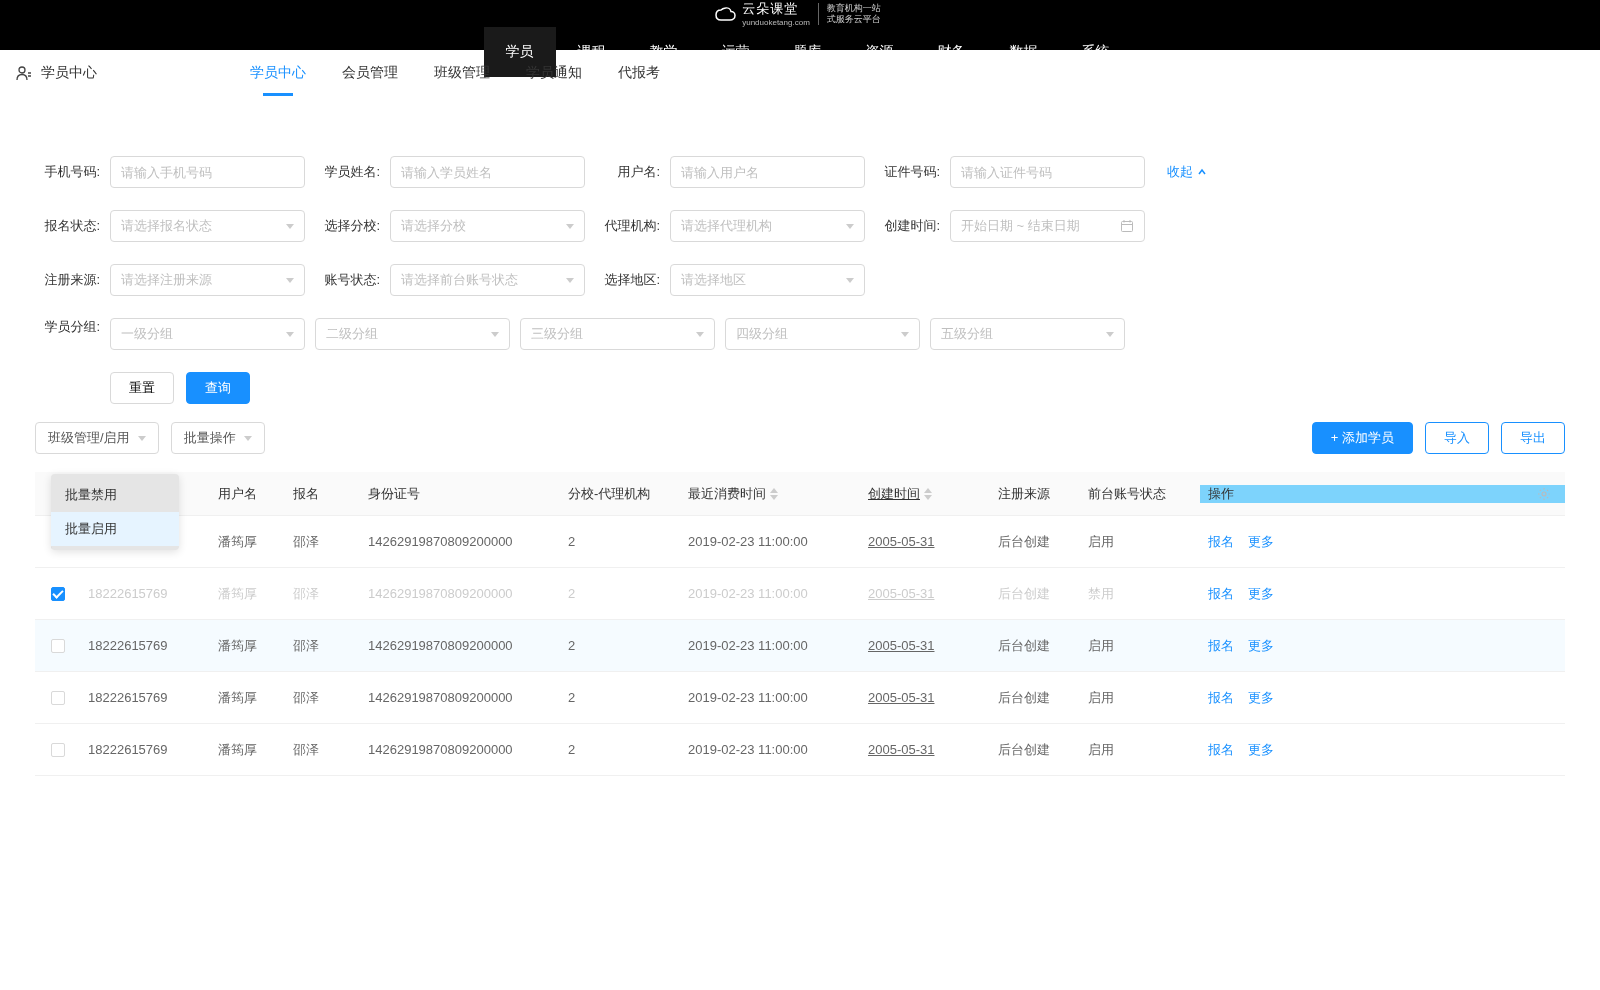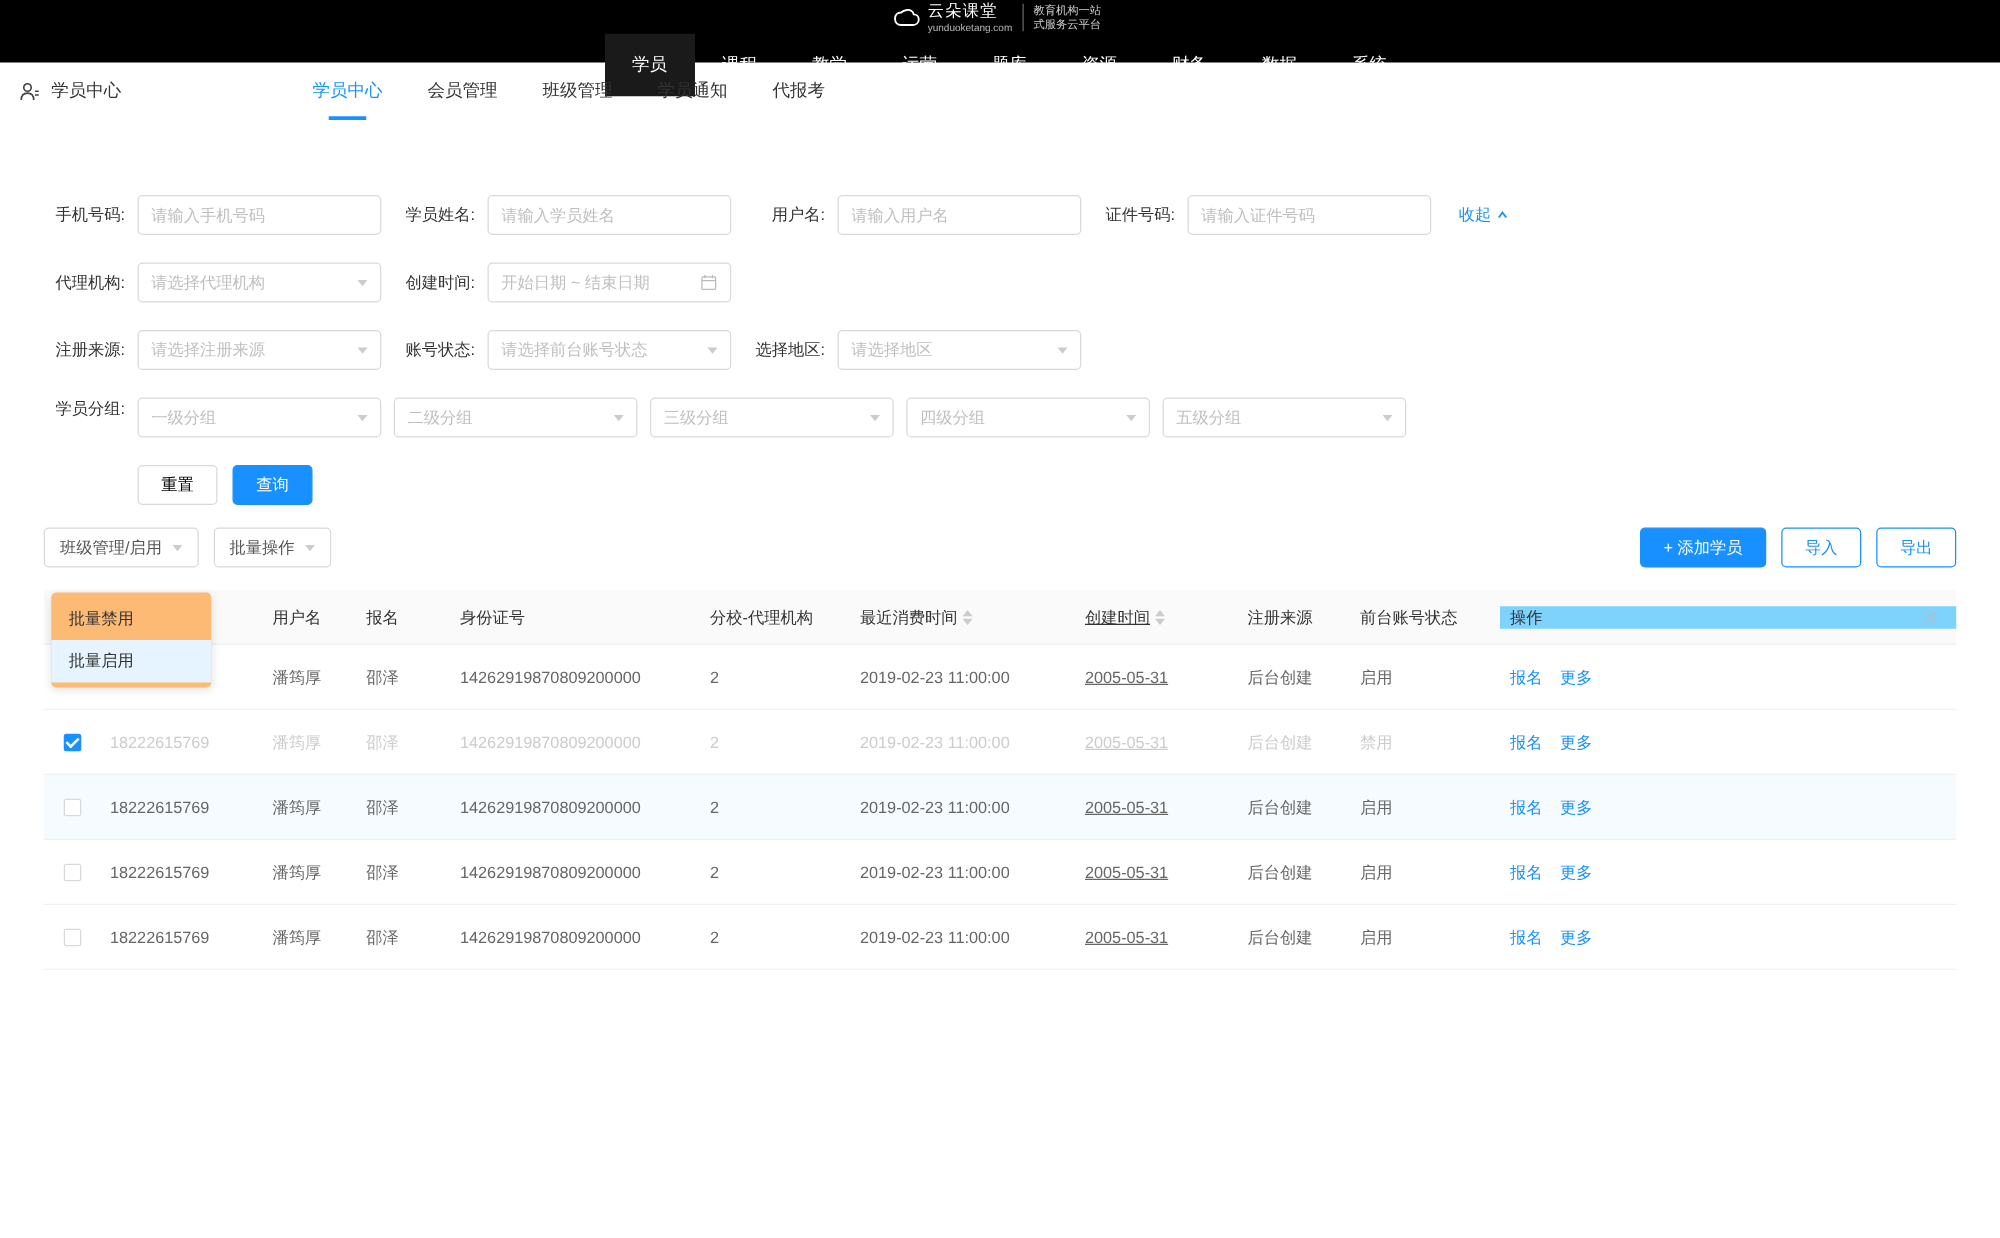--- a/index.html
+++ b/index.html
@@ -208,22 +208,22 @@
   font-size: 13px;
   color: #555;
   background: #fff;
 }
 .dropdown-btn + .dropdown-btn { margin-left: 12px; }
 .dropdown-btn .select-arrow { margin-left: 8px; }
 
 .dropdown-menu {
   position: absolute;
   top: 52px;
-  left: 6px;
-  background: #fdba74;
+  left: 16px;
+  background: #e5e5e5;
   box-shadow: 0 2px 8px rgba(0,0,0,0.12);
   border-radius: 4px;
   padding: 4px 0;
   min-width: 128px;
   z-index: 10;
 }
 .dropdown-option {
   padding: 8px 14px;
   font-size: 13px;
   cursor: pointer;
@@ -439,20 +439,34 @@
     <div class="collapse-link">
       <span>收起</span>
       <svg width="10" height="10" viewBox="0 0 10 10">
         <path d="M2 7 L5 3 L8 7" fill="none" stroke="#1890ff" stroke-width="1.5"></path>
       </svg>
     </div>
   </div>
 
   <div class="filter-row">
     <div class="filter-field">
+      <div class="filter-label">报名状态:</div>
+      <div class="filter-select">
+        <span>请选择报名状态</span>
+            <span class="select-arrow"></span>
+      </div>
+    </div>
+    <div class="filter-field">
+      <div class="filter-label">选择分校:</div>
+      <div class="filter-select">
+        <span>请选择分校</span>
+            <span class="select-arrow"></span>
+      </div>
+    </div>
+    <div class="filter-field">
       <div class="filter-label">代理机构:</div>
       <div class="filter-select">
         <span>请选择代理机构</span>
             <span class="select-arrow"></span>
       </div>
     </div>
     <div class="filter-field last-in-row">
       <div class="filter-label">创建时间:</div>
       <div class="filter-date">
         <span>开始日期  ~  结束日期</span>

